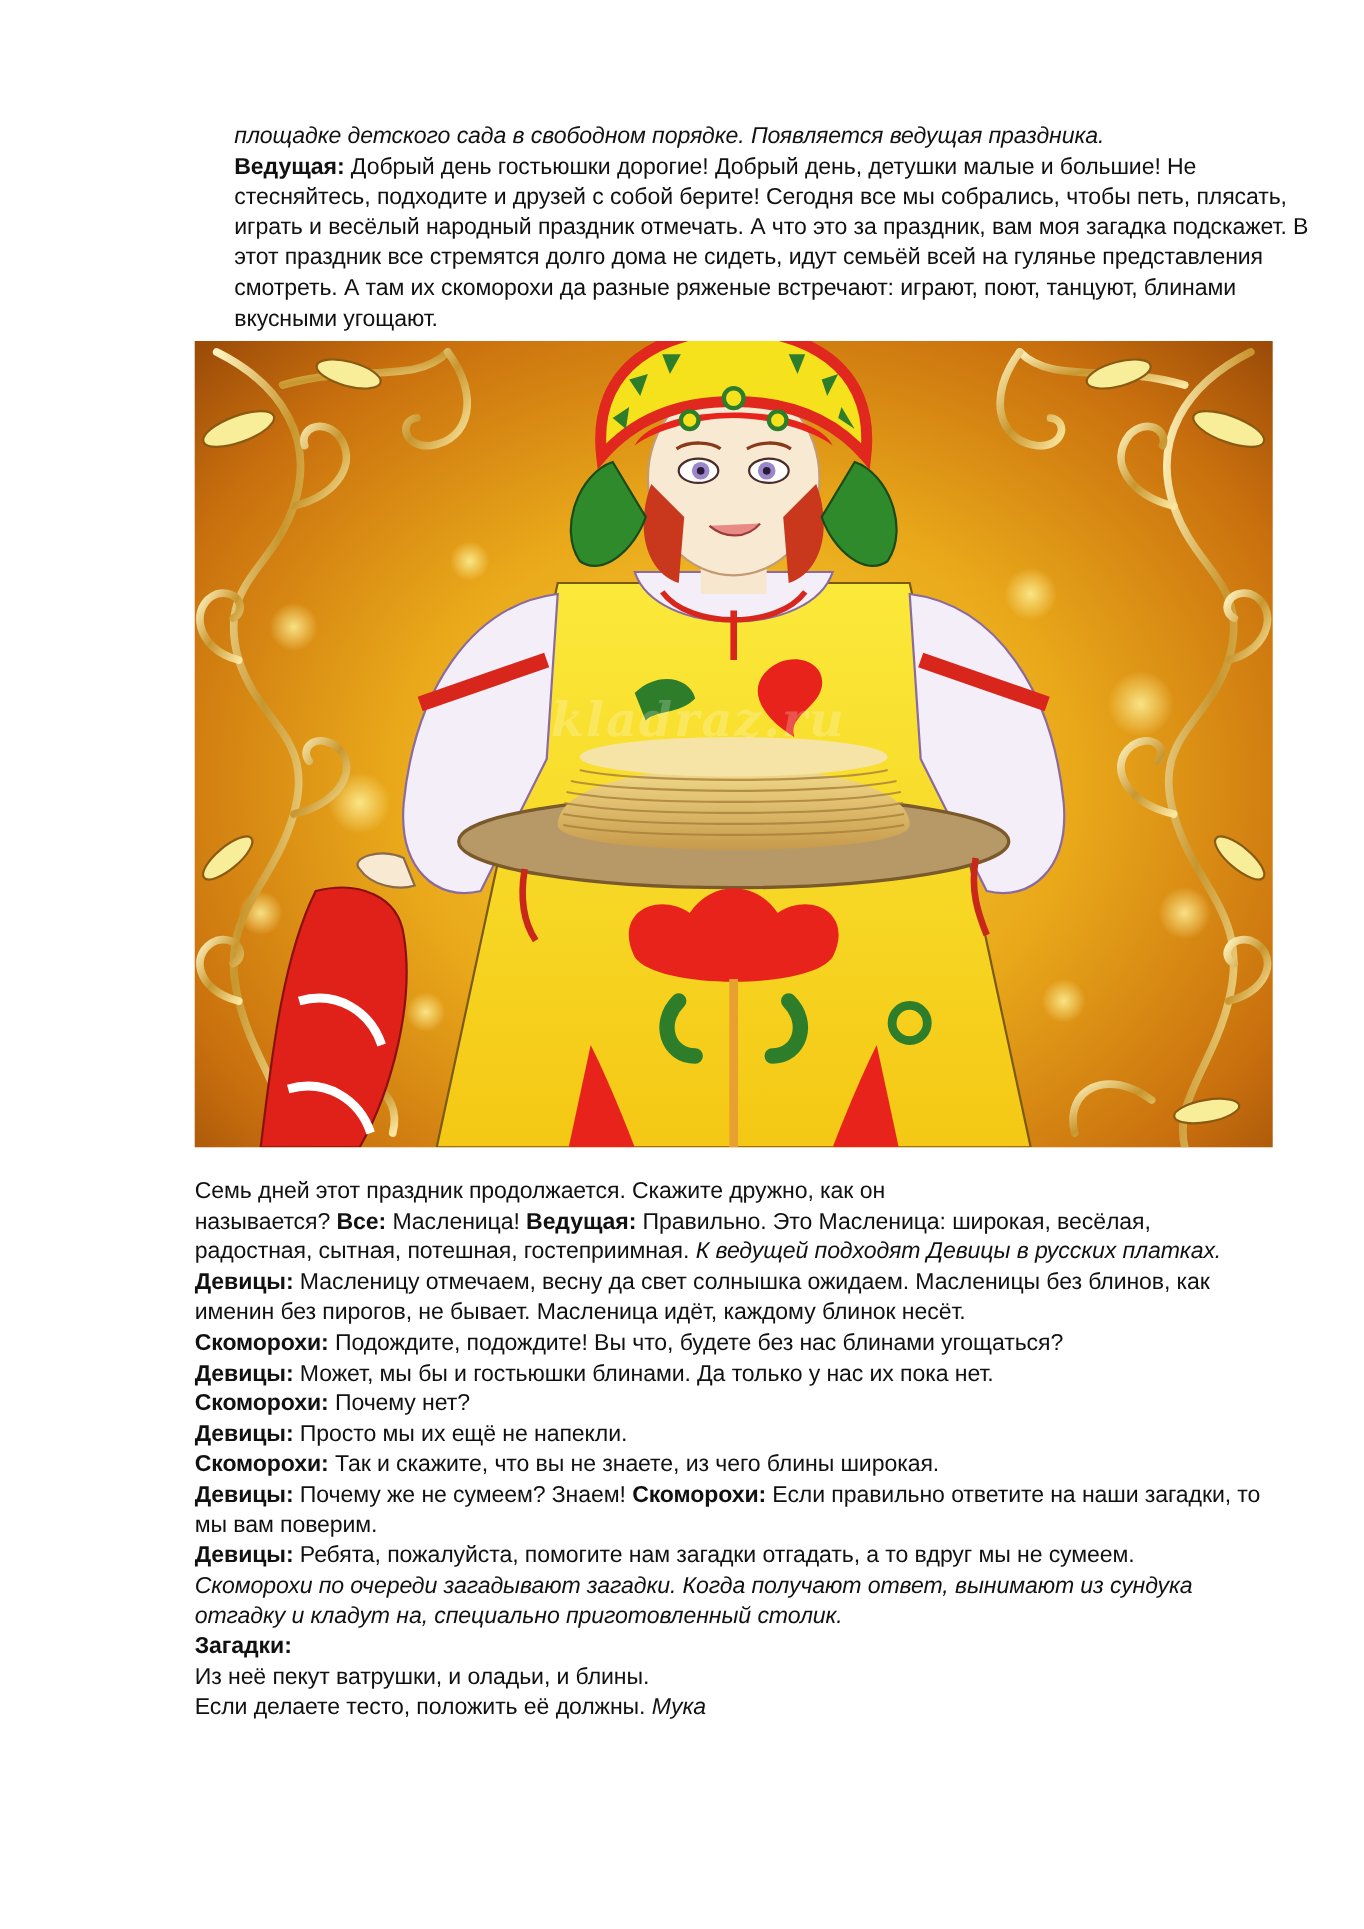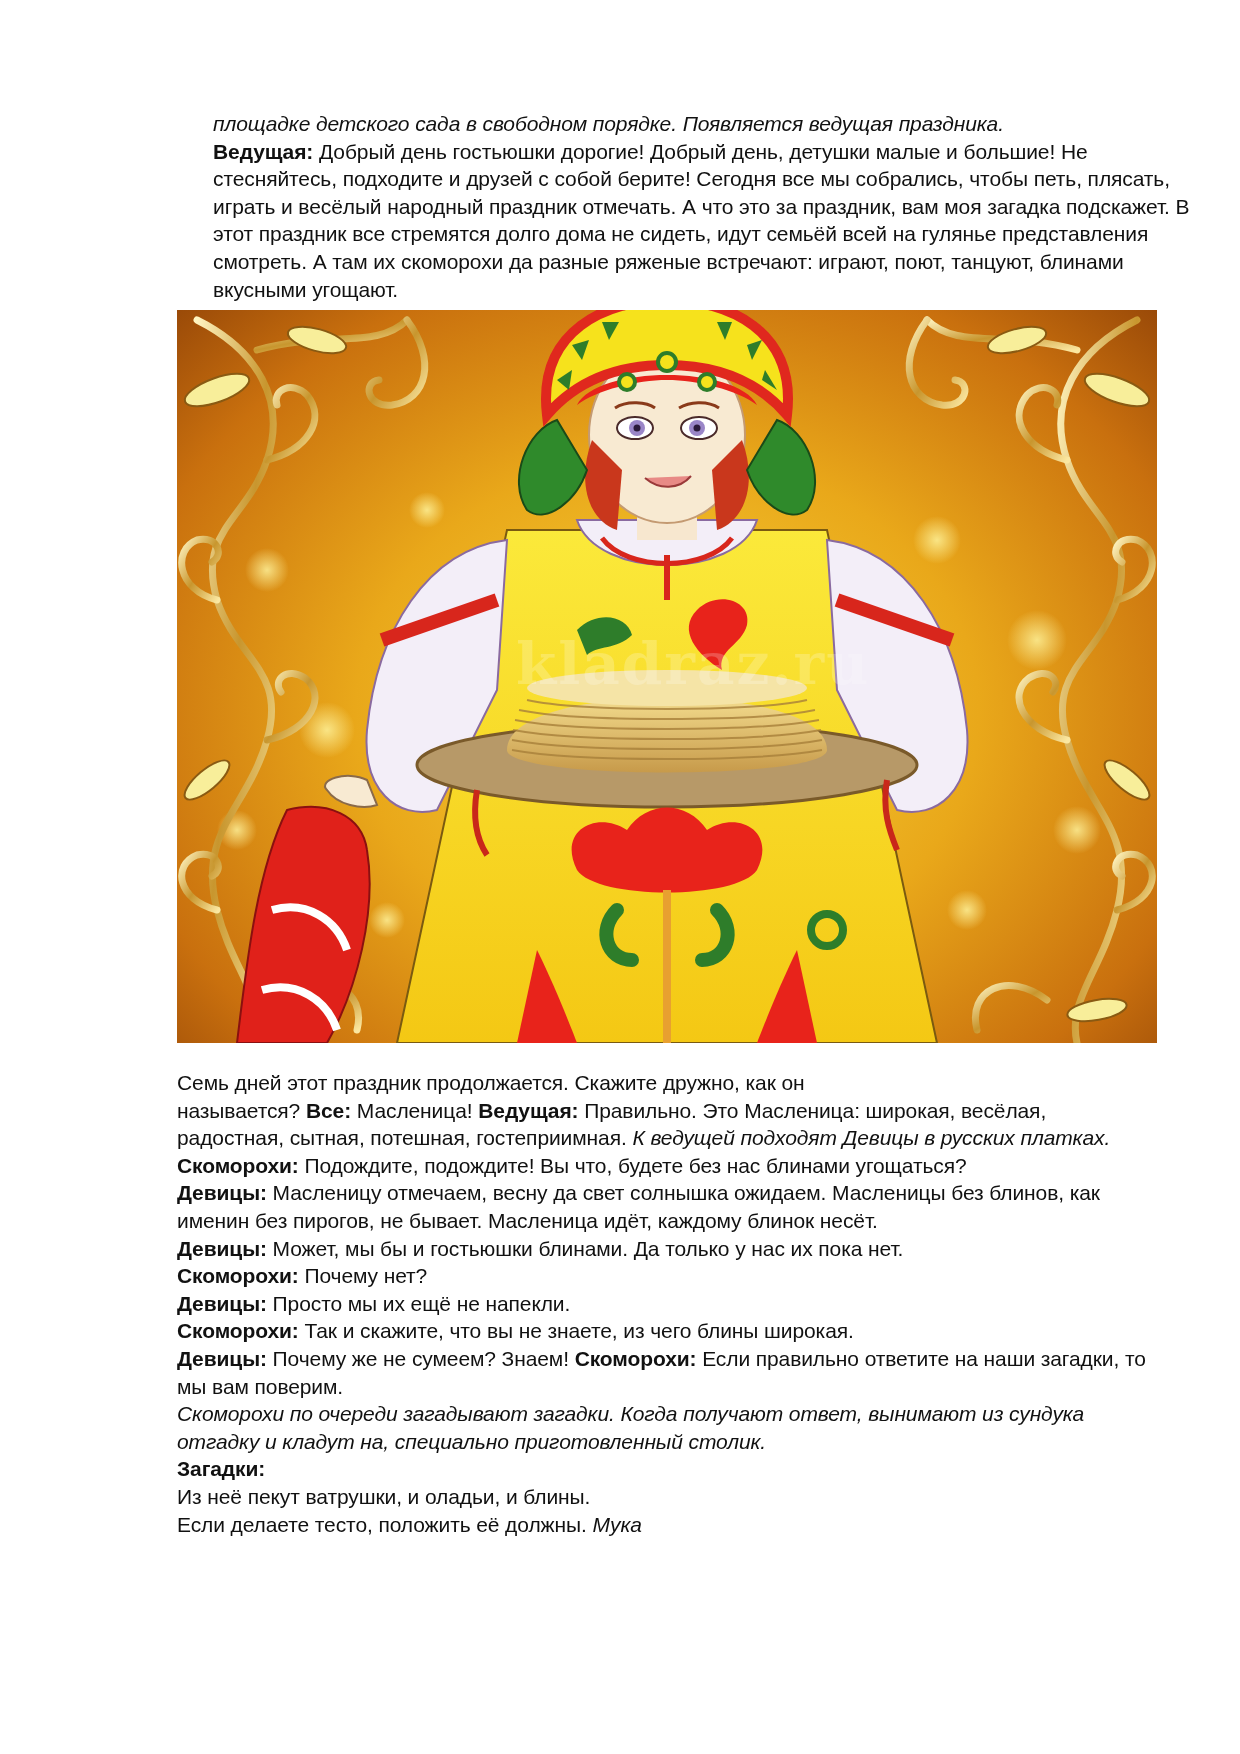--- a/index.html
+++ b/index.html
@@ -7,21 +7,21 @@
            font-family: "Liberation Sans", "DejaVu Sans", sans-serif; color: #111; }
     .text-block { position: absolute; left: 177px; width: 980px; font-size: 21px; line-height: 27.6px; letter-spacing: -0.1px; }
     .text-block p { margin: 0; }
     #top-block { top: 110px; margin-left: 36px; }
     #bottom-block { top: 1069px; }
     b { font-weight: bold; }
     i { font-style: italic; }
     .illustration { position: absolute; left: 177px; top: 310px; width: 980px; height: 733px; overflow: hidden;
       background: radial-gradient(ellipse at 50% 55%, #f7d23a 0%, #e9a81a 45%, #c9700e 80%, #9a4a08 100%); }
     .illustration svg { position: absolute; left: 0; top: 0; width: 980px; height: 733px; }
-    .watermark { position: absolute; left: 339px; top: 320px; font-size: 58px; font-weight: bold;
+    .watermark { position: absolute; left: 324px; top: 320px; font-size: 43px; font-style: italic; font-weight: bold;
       color: rgba(255,255,255,0.22); font-family: "DejaVu Serif", serif; letter-spacing: 2px; }
   </style>
 </head>
 <body>
 
 <div id="top-block" class="text-block">
     <p><i>площадке детского сада в свободном порядке. Появляется ведущая праздника.</i></p>
     <p><b>Ведущая: </b><span>Добрый день гостьюшки дорогие! Добрый день, детушки малые и большие! Не стесняйтесь, подходите и друзей с собой берите! Сегодня все мы собрались, чтобы петь, плясать, играть и весёлый народный праздник отмечать. А что это за праздник, вам моя загадка подскажет. В этот праздник все стремятся долго дома не сидеть, идут семьёй всей на гулянье представления смотреть. А там их скоморохи да разные ряженые встречают: играют, поют, танцуют, блинами вкусными угощают.</span></p>
   </div>
 
@@ -176,24 +176,25 @@
 
     <path d="M300,480 C295,510 300,530 310,545" fill="none" stroke="#c9271a" stroke-width="6"></path>
     <path d="M710,470 C705,500 712,520 720,540" fill="none" stroke="#c9271a" stroke-width="6"></path>
   </svg>
   <div class="watermark">kladraz.ru</div>
 </div>
 
 <div id="bottom-block" class="text-block">
     <p><span>Семь дней этот праздник продолжается. Скажите дружно, как он</span></p>
     <p><span>называется? </span><b>Все: </b><span>Масленица! </span><b>Ведущая: </b><span>Правильно. Это Масленица: широкая, весёлая, радостная, сытная, потешная, гостеприимная. </span><i>К ведущей подходят Девицы в русских платках.</i></p>
+    <p><b>Девицы: </b><span>Масленицу отмечаем, весну да свет солнышка ожидаем. Масленицы без блинов, как именин без пирогов, не бывает. Масленица идёт, каждому блинок несёт.</span></p>
     <p><b>Скоморохи: </b><span>Подождите, подождите! Вы что, будете без нас блинами угощаться?</span></p>
-    <p><b>Девицы: </b><span>Масленицу отмечаем, весну да свет солнышка ожидаем. Масленицы без блинов, как именин без пирогов, не бывает. Масленица идёт, каждому блинок несёт.</span></p>
     <p><b>Девицы: </b><span>Может, мы бы и гостьюшки блинами. Да только у нас их пока нет.</span></p>
     <p><b>Скоморохи: </b><span>Почему нет?</span></p>
     <p><b>Девицы: </b><span>Просто мы их ещё не напекли.</span></p>
     <p><b>Скоморохи: </b><span>Так и скажите, что вы не знаете, из чего блины широкая.</span></p>
     <p><b>Девицы: </b><span>Почему же не сумеем? Знаем! </span><b>Скоморохи: </b><span>Если правильно ответите на наши загадки, то мы вам поверим.</span></p>
+    <p><b>Девицы: </b><span>Ребята, пожалуйста, помогите нам загадки отгадать, а то вдруг мы не сумеем.</span></p>
     <p><i>Скоморохи по очереди загадывают загадки. Когда получают ответ, вынимают из сундука отгадку и кладут на, специально приготовленный столик.</i></p>
     <p><b>Загадки:</b></p>
     <p><span>Из неё пекут ватрушки, и оладьи, и блины.</span></p>
     <p><span>Если делаете тесто, положить её должны. </span><i>Мука</i></p>
   </div>
 
 </body></html>

